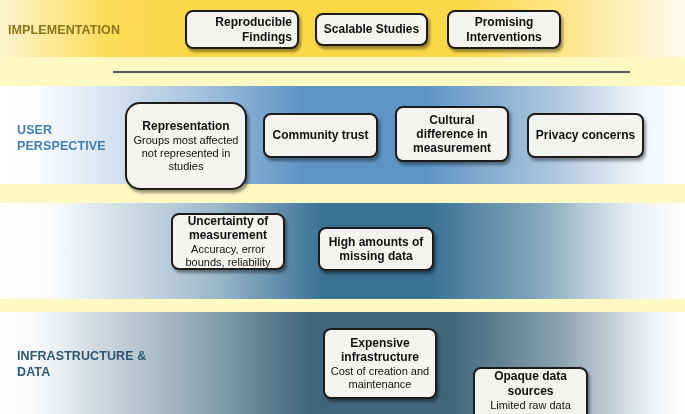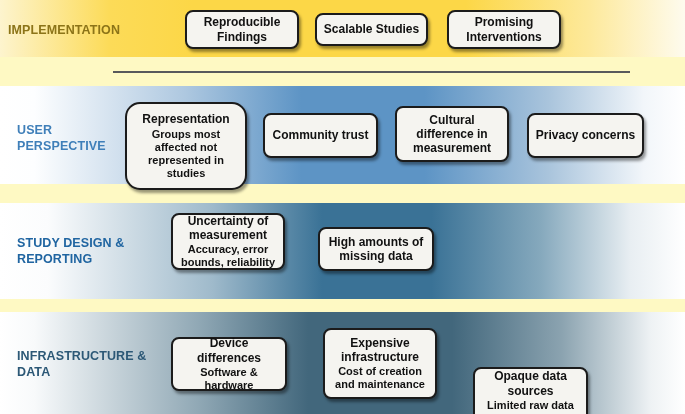--- a/index.html
+++ b/index.html
@@ -45,41 +45,40 @@
     background:#f5f4f0;
     border:2px solid #1b1b1b;
     border-radius:8px;
     box-shadow:2px 3px 3px rgba(0,0,0,0.4);
     display:flex;flex-direction:column;align-items:center;justify-content:center;
     text-align:center;
     padding:2px 5px;
     box-sizing:border-box;
   }
   .box-title{font-weight:700;font-size:12px;line-height:1.18;color:#111111;}
-  .box-sub{font-weight:700;font-size:11px;line-height:1.18;color:#111111;margin-top:1px;}
+  .box-sub{font-weight:400;font-size:11px;line-height:1.18;color:#111111;margin-top:1px;}
   .box-sub:empty{display:none;}
 </style>
 </head>
 <body>
 
 <div id="figure">
 
   <div class="band" id="band-implementation"></div>
   <div class="band" id="band-user"></div>
   <div class="band" id="band-study"></div>
   <div class="band" id="band-infra"></div>
 
   <div class="separator"></div>
 
   <div class="row-label" id="label-implementation">IMPLEMENTATION</div>
   <div class="row-label" id="label-user">USER PERSPECTIVE</div>
-  <div class="row-label" id="label-study">STUDY DESIGN &amp; REPORTING</div>
   <div class="row-label" id="label-infra">INFRASTRUCTURE &amp; DATA</div>
 
-  <div class="box" style="left:185px;top:10px;width:114px;height:39px;">
+  <div class="box" style="left:185px;top:10px;width:114px;height:39px;text-align:right;">
     <div class="box-title">Reproducible Findings</div>
 
   </div>
   <div class="box" style="left:315px;top:13px;width:113px;height:33px;justify-content:center;">
     <div class="box-title">Scalable Studies</div>
 
   </div>
   <div class="box" style="left:447px;top:10px;width:114px;height:39px;">
     <div class="box-title">Promising Interventions</div>
 
@@ -104,24 +103,20 @@
 
   <div class="box" style="left:171px;top:213px;width:114px;height:57px;">
     <div class="box-title">Uncertainty of measurement</div>
     <div class="box-sub">Accuracy, error bounds, reliability</div>
   </div>
   <div class="box" style="left:318px;top:227px;width:116px;height:44px;">
     <div class="box-title">High amounts of missing data</div>
 
   </div>
 
-  <div class="box" style="left:171px;top:337px;width:116px;height:54px;">
-    <div class="box-title">Device differences</div>
-    <div class="box-sub">Software &amp; hardware</div>
-  </div>
   <div class="box" style="left:323px;top:328px;width:114px;height:71px;">
     <div class="box-title">Expensive infrastructure</div>
     <div class="box-sub">Cost of creation and maintenance</div>
   </div>
   <div class="box" style="left:473px;top:327px;width:115px;height:73px;margin-top:40px;">
     <div class="box-title">Opaque data sources</div>
     <div class="box-sub">Limited raw data access or documentation</div>
   </div>
 
 </div>

